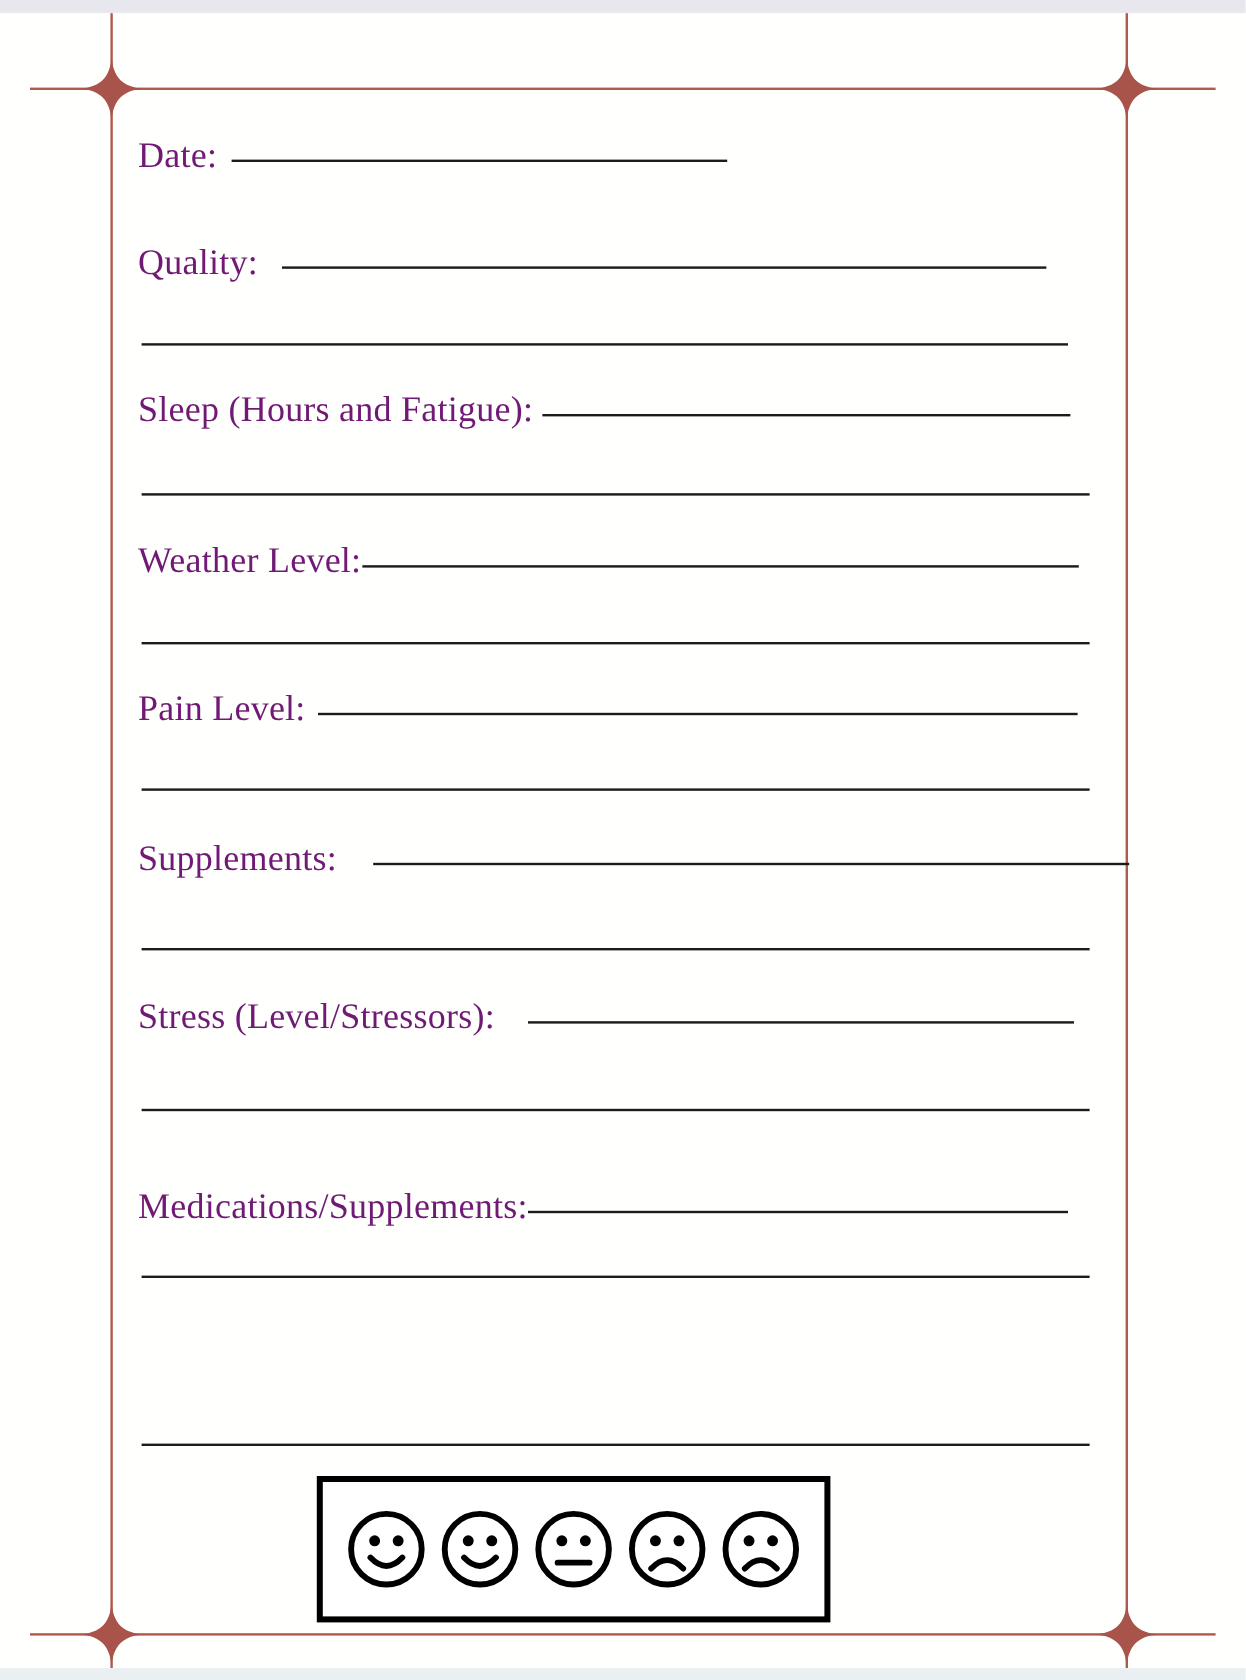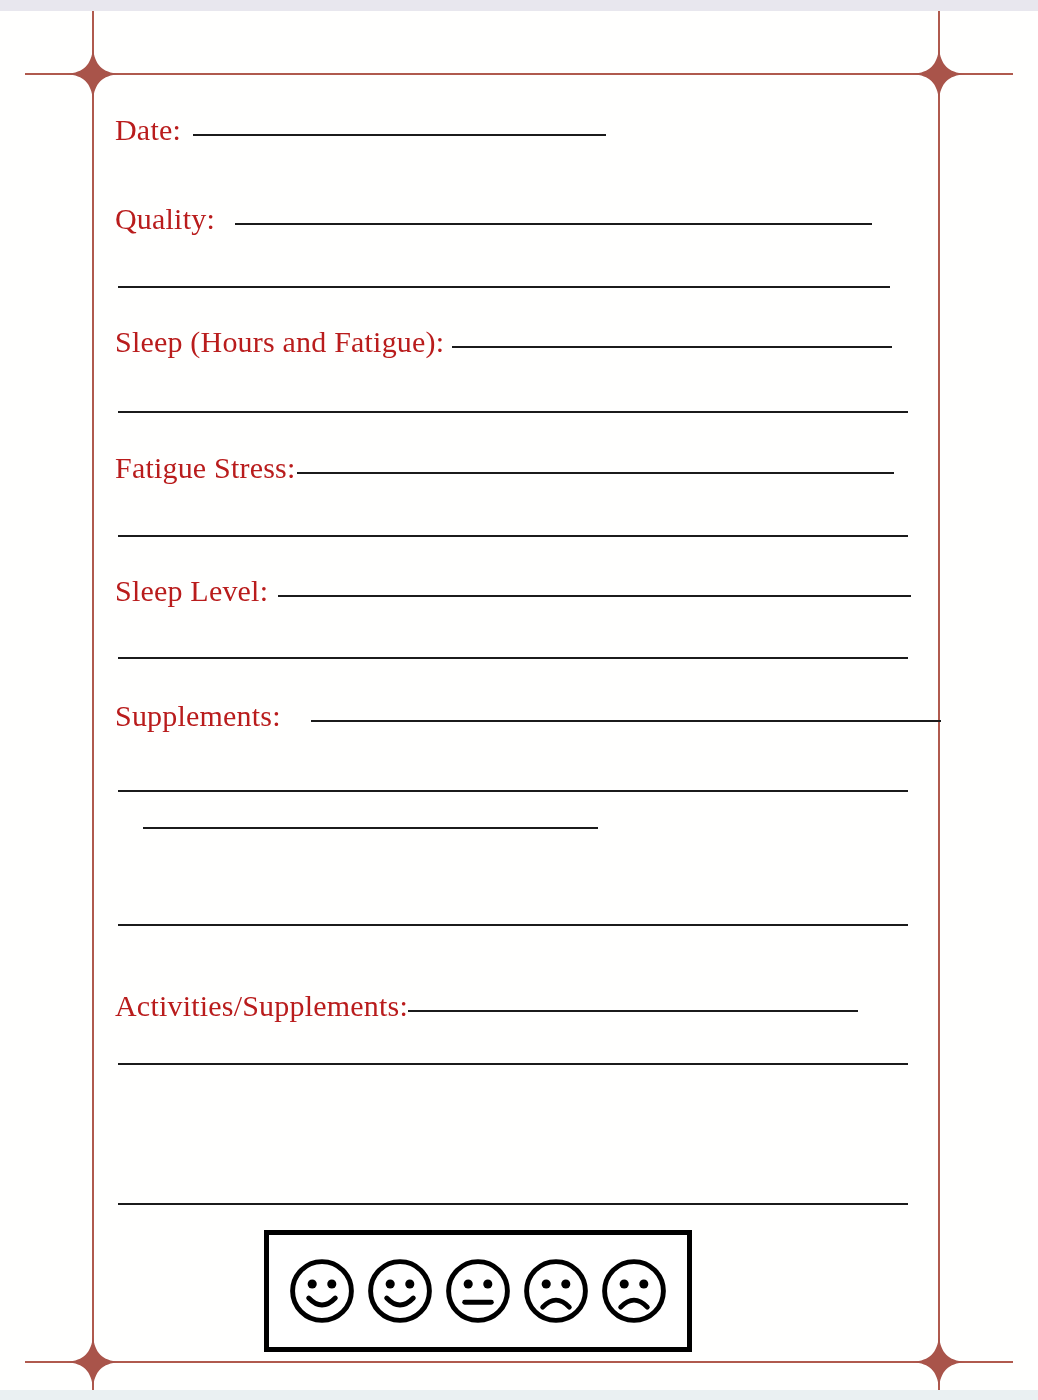--- a/index.html
+++ b/index.html
@@ -67,21 +67,21 @@
   }
   .field-row {
     position: absolute;
     left: 115px;
     display: flex;
     align-items: baseline;
     white-space: nowrap;
   }
   .field-label {
     font-size: 30px;
-    color: #b91c1c;
+    color: #701a75;
     letter-spacing: 0.2px;
   }
   .rule {
     display: inline-block;
     height: 0;
     border-bottom: 2px solid #1b1b1b;
     position: relative;
     top: -4px;
   }
   .cont-rule {
@@ -150,44 +150,45 @@
     </div>
     <div class="cont-rule" style="top:275px; width:772px"></div>
 
     <div class="field-row" style="top:314px">
       <span class="field-label">Sleep (Hours and Fatigue):</span>
       <span class="rule" style="width:440px; margin-left:8px"></span>
     </div>
     <div class="cont-rule" style="top:400px; width:790px"></div>
 
     <div class="field-row" style="top:440px">
-      <span class="field-label">Fatigue Stress:</span>
+      <span class="field-label">Weather Level:</span>
       <span class="rule" style="width:597px; margin-left:1px"></span>
     </div>
     <div class="cont-rule" style="top:524px; width:790px"></div>
 
     <div class="field-row" style="top:563px">
-      <span class="field-label">Sleep Level:</span>
+      <span class="field-label">Pain Level:</span>
       <span class="rule" style="width:633px; margin-left:10px"></span>
     </div>
     <div class="cont-rule" style="top:646px; width:790px"></div>
 
     <div class="field-row" style="top:688px">
       <span class="field-label">Supplements:</span>
       <span class="rule" style="width:630px; margin-left:30px"></span>
     </div>
     <div class="cont-rule" style="top:779px; width:790px"></div>
 
     <div class="field-row" style="top:820px">
+      <span class="field-label">Stress (Level/Stressors):</span>
       <span class="rule" style="width:455px; margin-left:28px"></span>
     </div>
     <div class="cont-rule" style="top:913px; width:790px"></div>
 
     <div class="field-row" style="top:978px">
-      <span class="field-label">Activities/Supplements:</span>
+      <span class="field-label">Medications/Supplements:</span>
       <span class="rule" style="width:450px; margin-left:0px"></span>
     </div>
     <div class="cont-rule" style="top:1052px; width:790px"></div>
 
     <div class="cont-rule" style="top:1192px; width:790px"></div>
 
   </div>
 
   <div id="mood-box">
 

